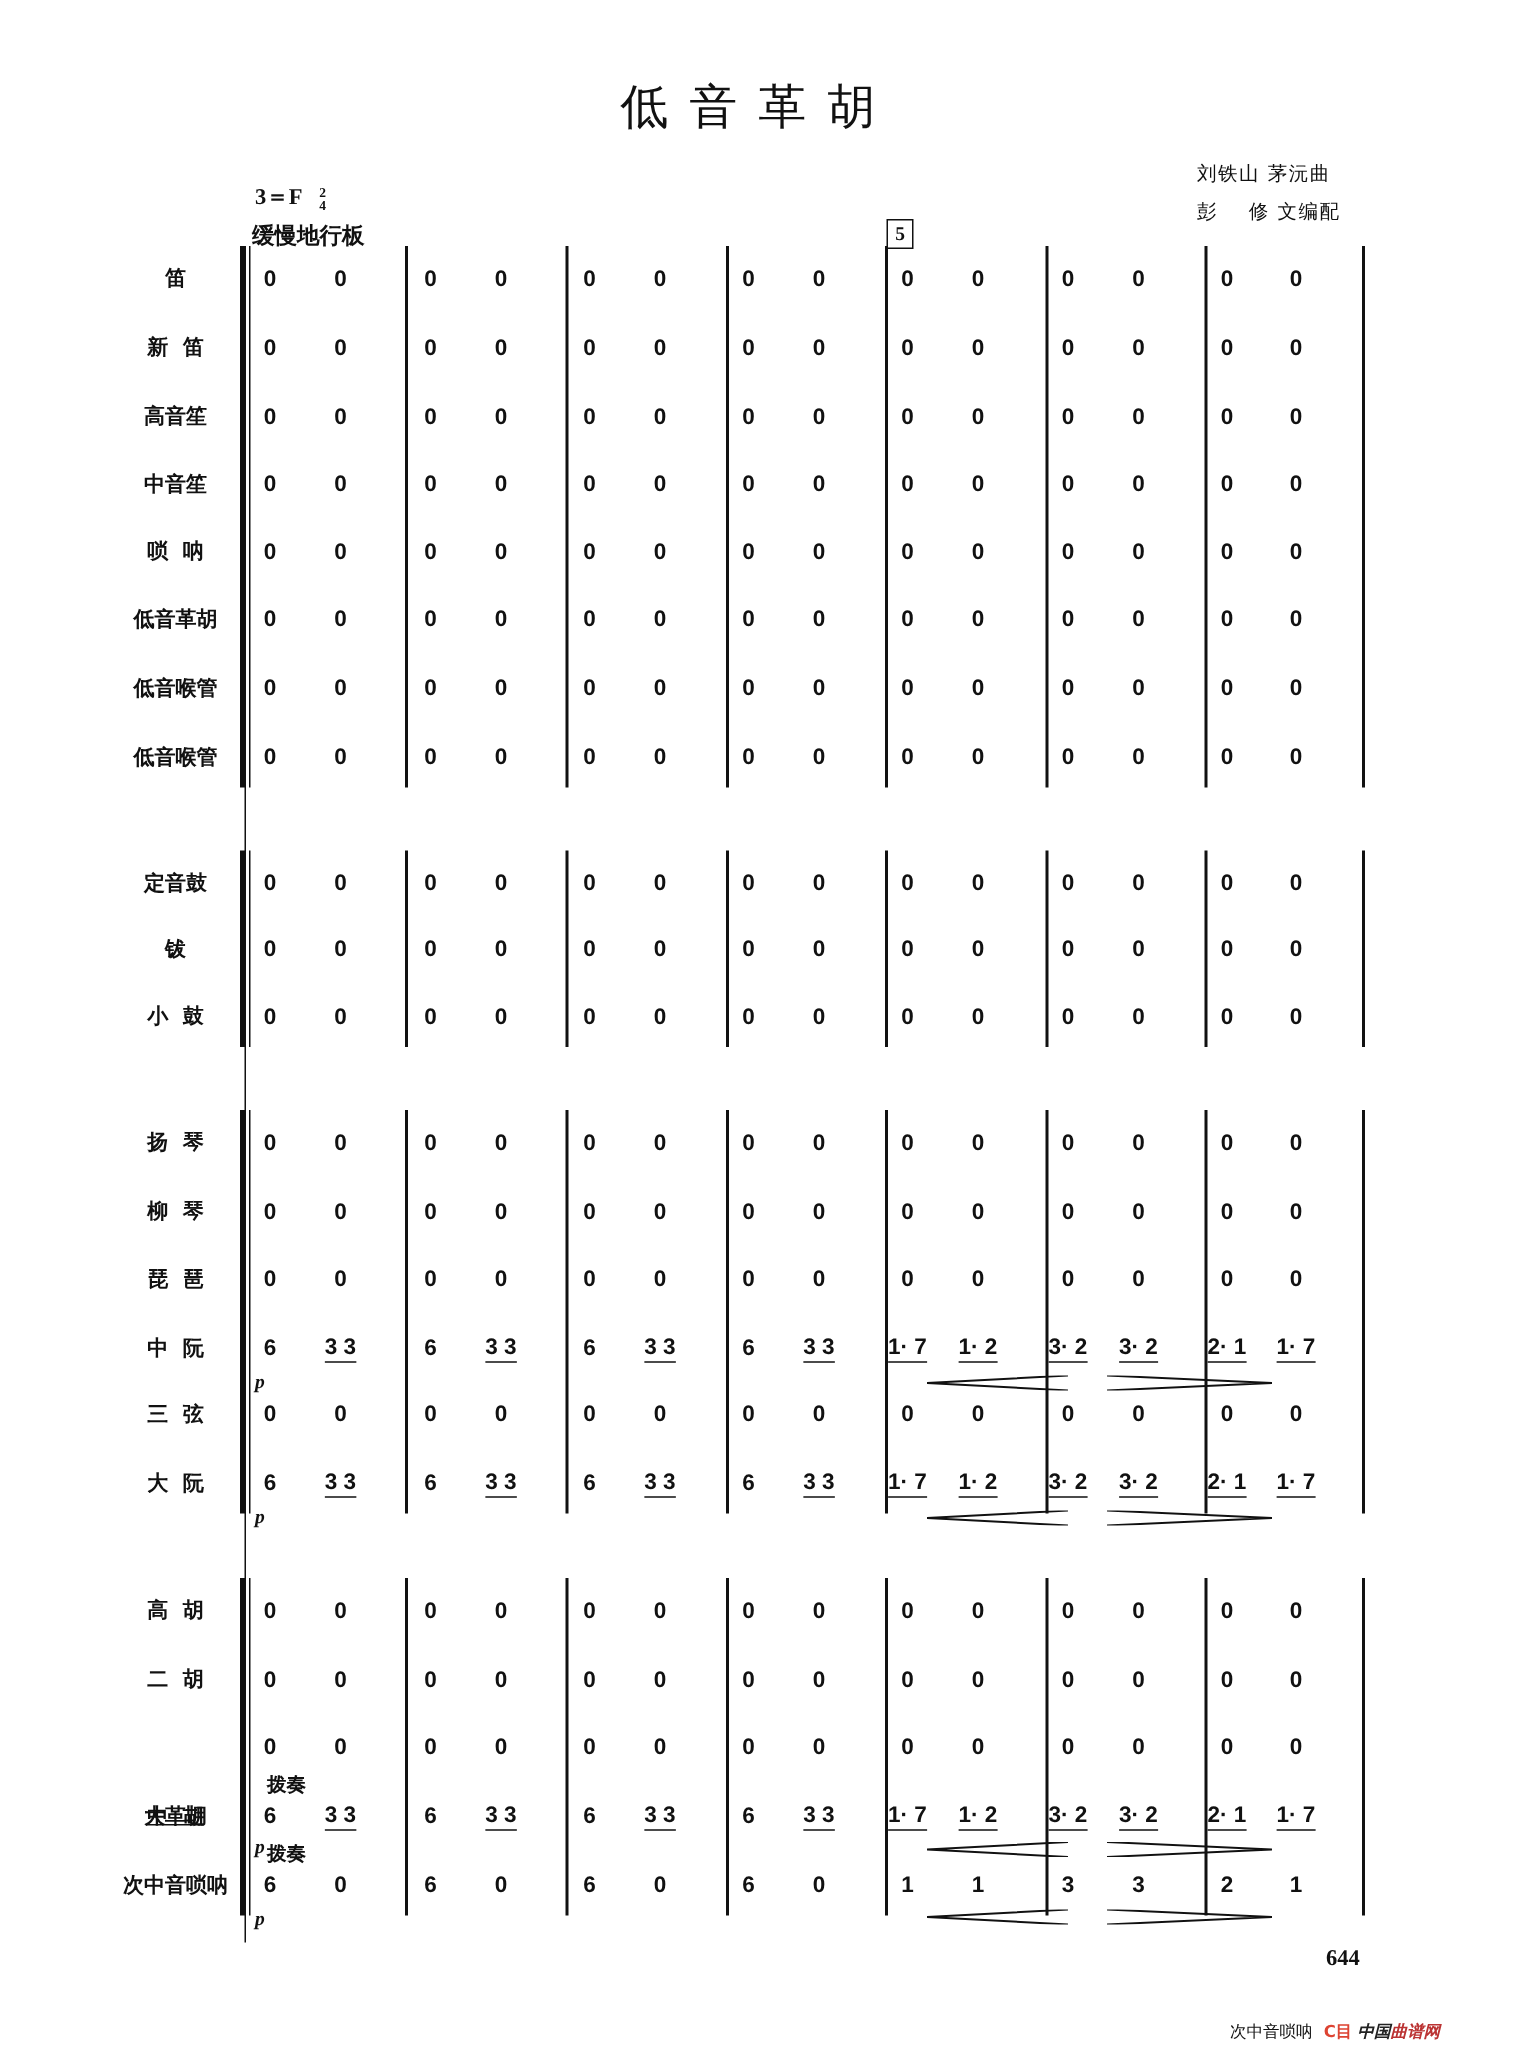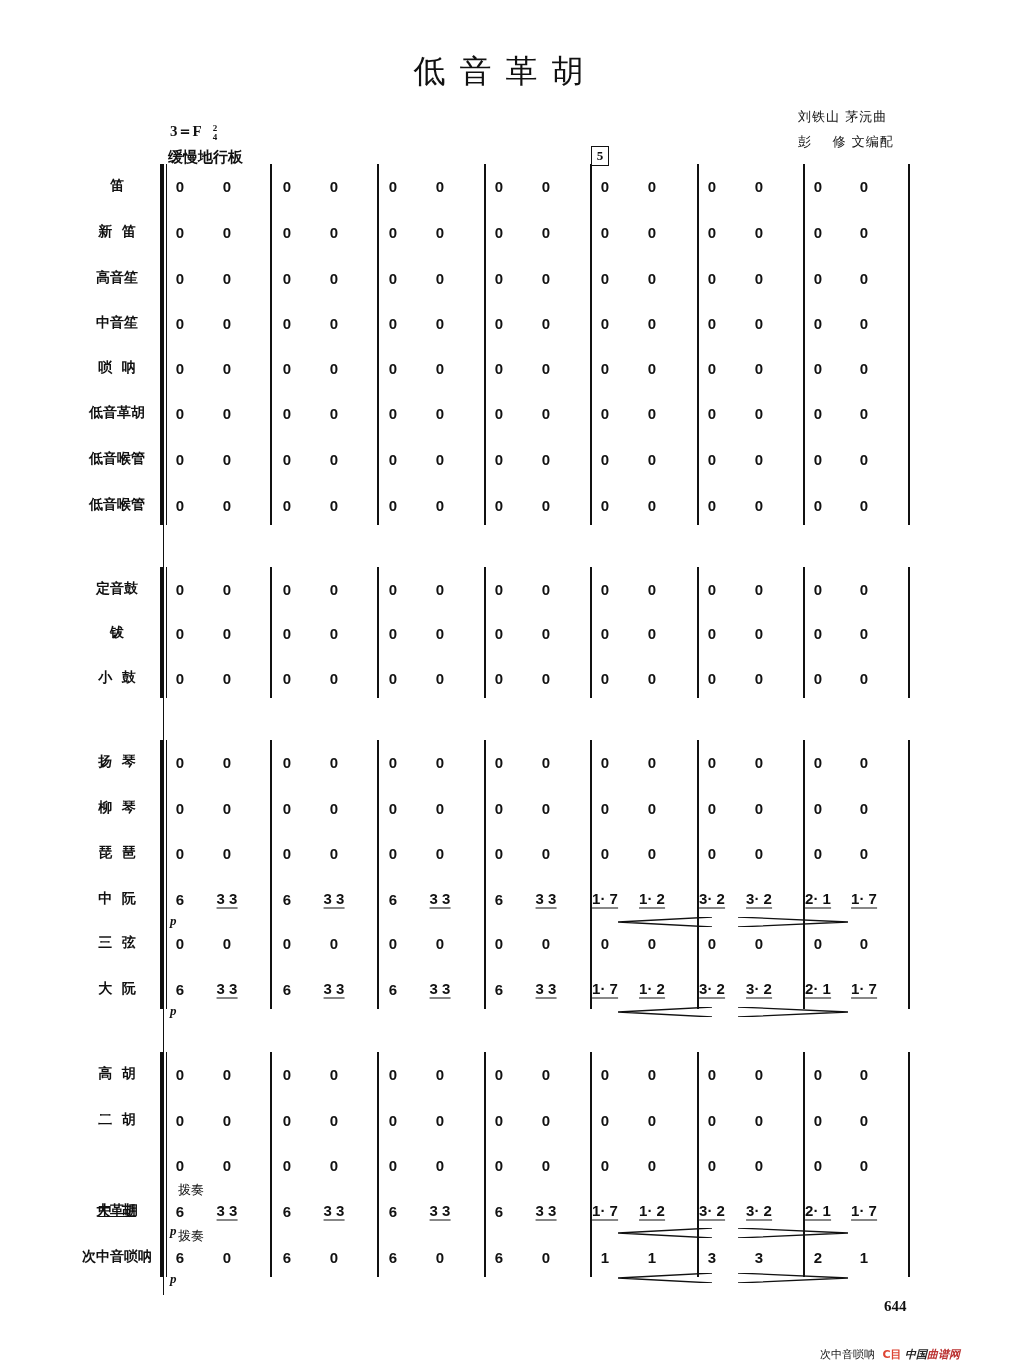--- a/index.html
+++ b/index.html
@@ -30,21 +30,21 @@
   .bracket-thick { position: absolute; left: 160px; width: 4px; background: #111; }
   .bracket-thin { position: absolute; left: 166px; width: 1px; background: #111; }
   .system-line { position: absolute; left: 163px; width: 1px; background: #111; top: 165px; height: 1130px; }
   .barline { position: absolute; width: 1.5px; background: #111; }
   .note {
     position: absolute; font-weight: bold; font-size: 15px; font-family: "Liberation Sans", sans-serif;
     transform: translate(-50%, -50%); white-space: nowrap; text-align: center;
   }
   .note .u { display: inline-block; border-bottom: 1.5px solid #111; padding-bottom: 1px; }
   .dyn { position: absolute; font-style: italic; font-weight: bold; font-size: 13px; font-family: "Liberation Serif", serif; }
-  .tech { position: absolute; font-size: 13px; font-weight: normal; }
+  .tech { position: absolute; font-size: 13px; font-weight: bold; }
   .hairpin { position: absolute; }
   .page-num { left: 884px; top: 1298px; font-size: 15px; font-weight: bold; font-family: "Liberation Serif", serif; }
   .footer { left: 820px; top: 1347px; font-size: 11px; }
   .footer .logo { color: #d43; font-weight: bold; margin-left: 4px; }
   .footer .site1 { color: #222; font-weight: bold; font-style: italic; }
   .footer .site2 { color: #b33; font-weight: bold; font-style: italic; }
 </style>
 </head>
 <body>
 

